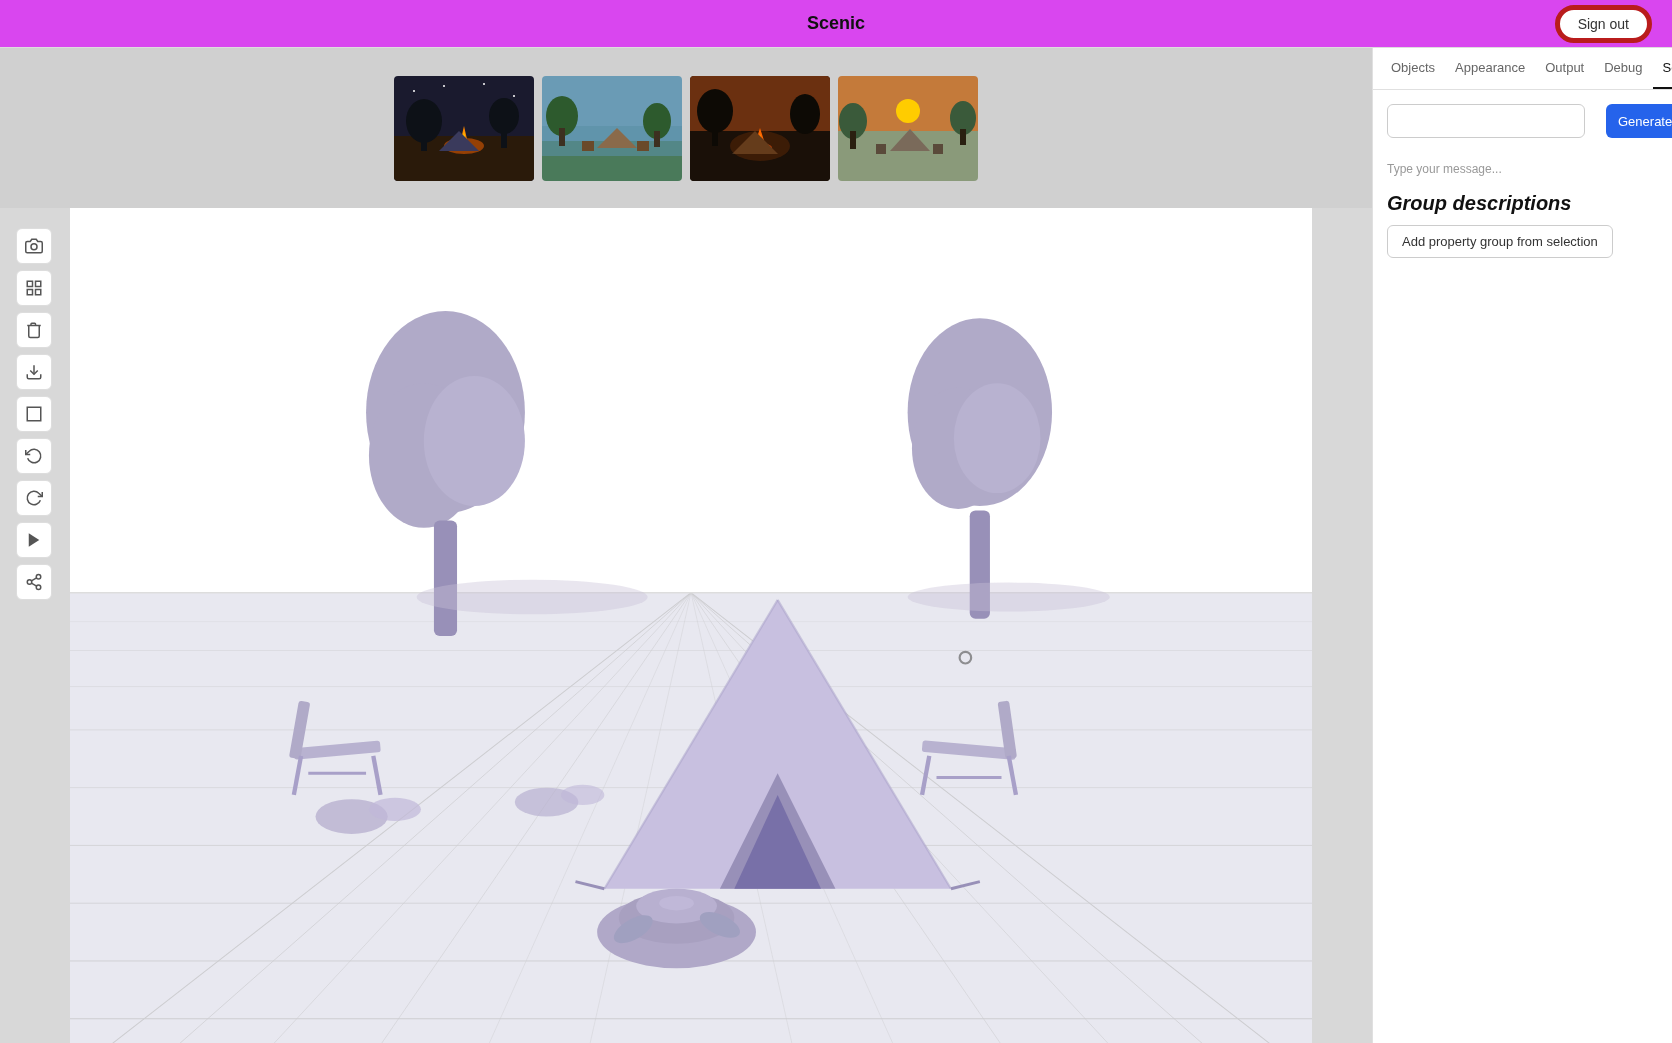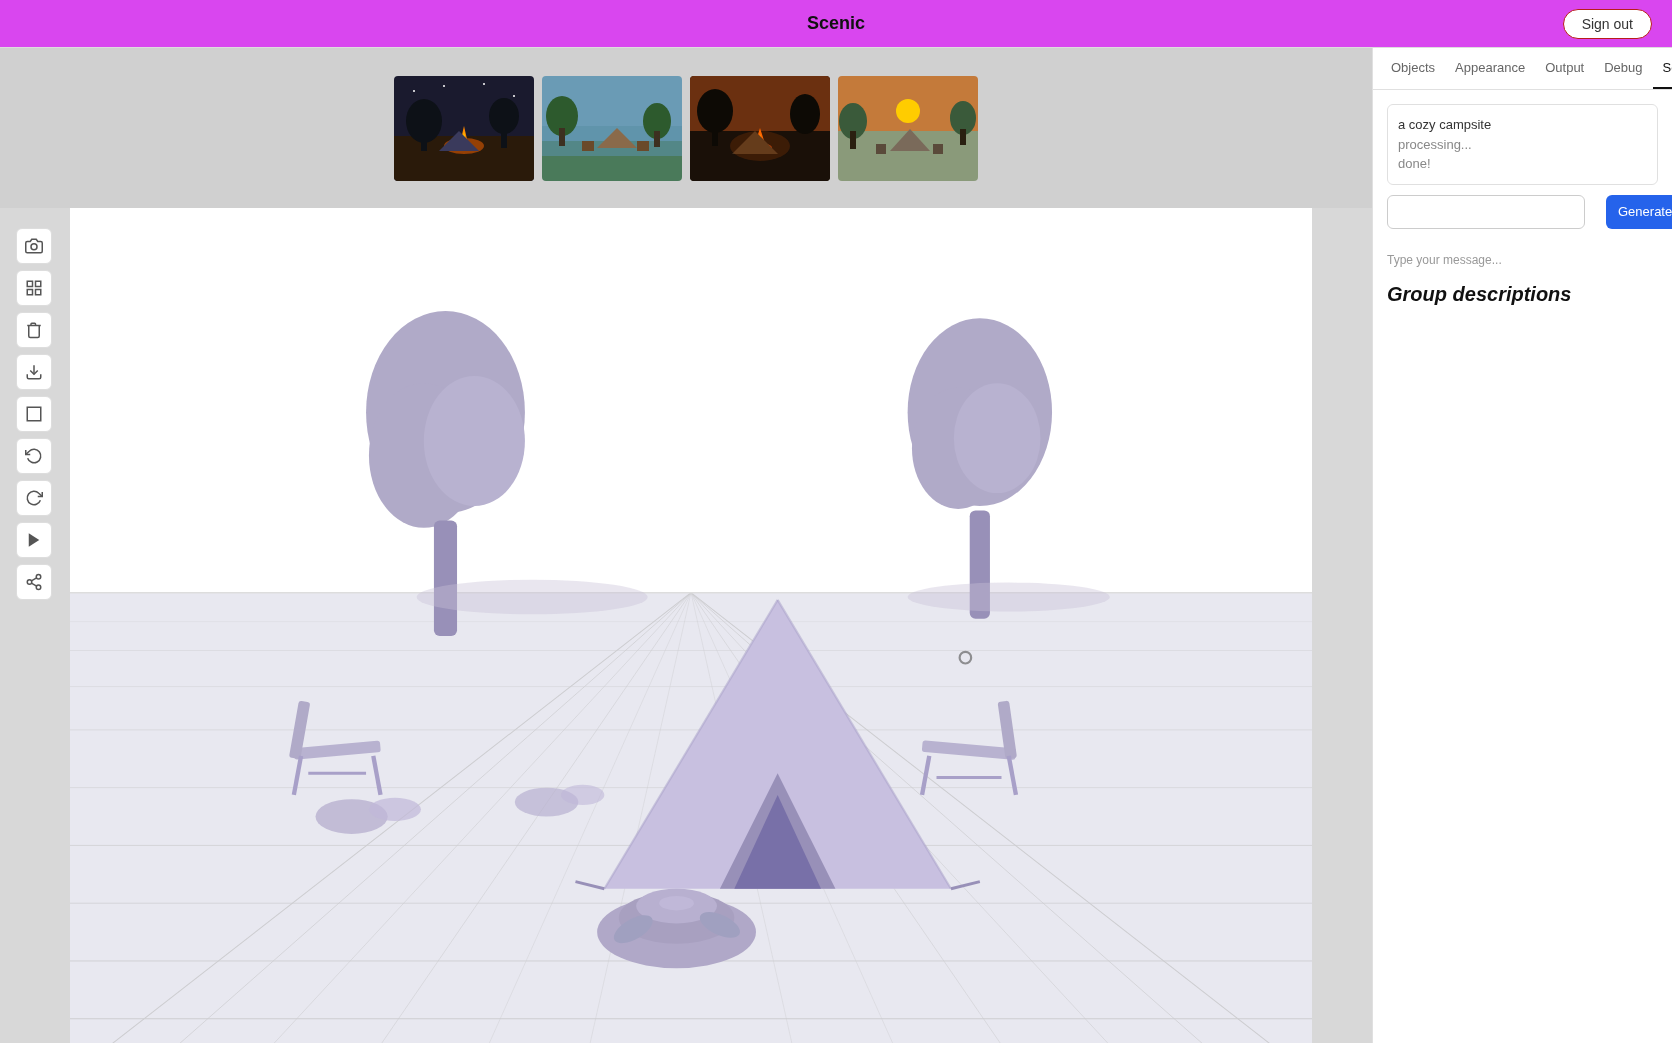--- a/index.html
+++ b/index.html
@@ -28,21 +28,21 @@
       font-size: 18px;
       font-weight: 600;
       color: #111;
     }
     .sign-out-btn {
       position: absolute;
       right: 20px;
       top: 50%;
       transform: translateY(-50%);
       background: white;
-      border: 1px solid #b91c1c;
+      border: 5px solid #b91c1c;
       border-radius: 20px;
       padding: 6px 18px;
       font-size: 14px;
       cursor: pointer;
       color: #333;
     }
 
     
     .main-layout {
       display: flex;
@@ -520,33 +520,29 @@
     <div class="panel-tabs">
       <div class="panel-tab">Objects</div>
       <div class="panel-tab">Appearance</div>
       <div class="panel-tab">Output</div>
       <div class="panel-tab">Debug</div>
       <div class="panel-tab active">Scene</div>
     </div>
 
     <div class="panel-content">
 
-      <div class="scene-text-area">
-        <div class="scene-text-line">a cozy campsite</div>
-        <div class="scene-text-processing">processing...</div>
-        <div class="scene-text-done">done!</div>
-      </div>
 
       <div class="message-input-row">
         <input class="message-input" type="text" placeholder="" style="">
         <button class="generate-btn-panel">Generate</button>
       </div>
 
       <div class="type-hint">Type your message...</div>
 
       <div class="group-descriptions-title">Group descriptions</div>
 
+      <button class="add-group-btn">Add property group from selection</button>
 
     </div>
 
   </div>
 
 </div>
 
 </body></html>

